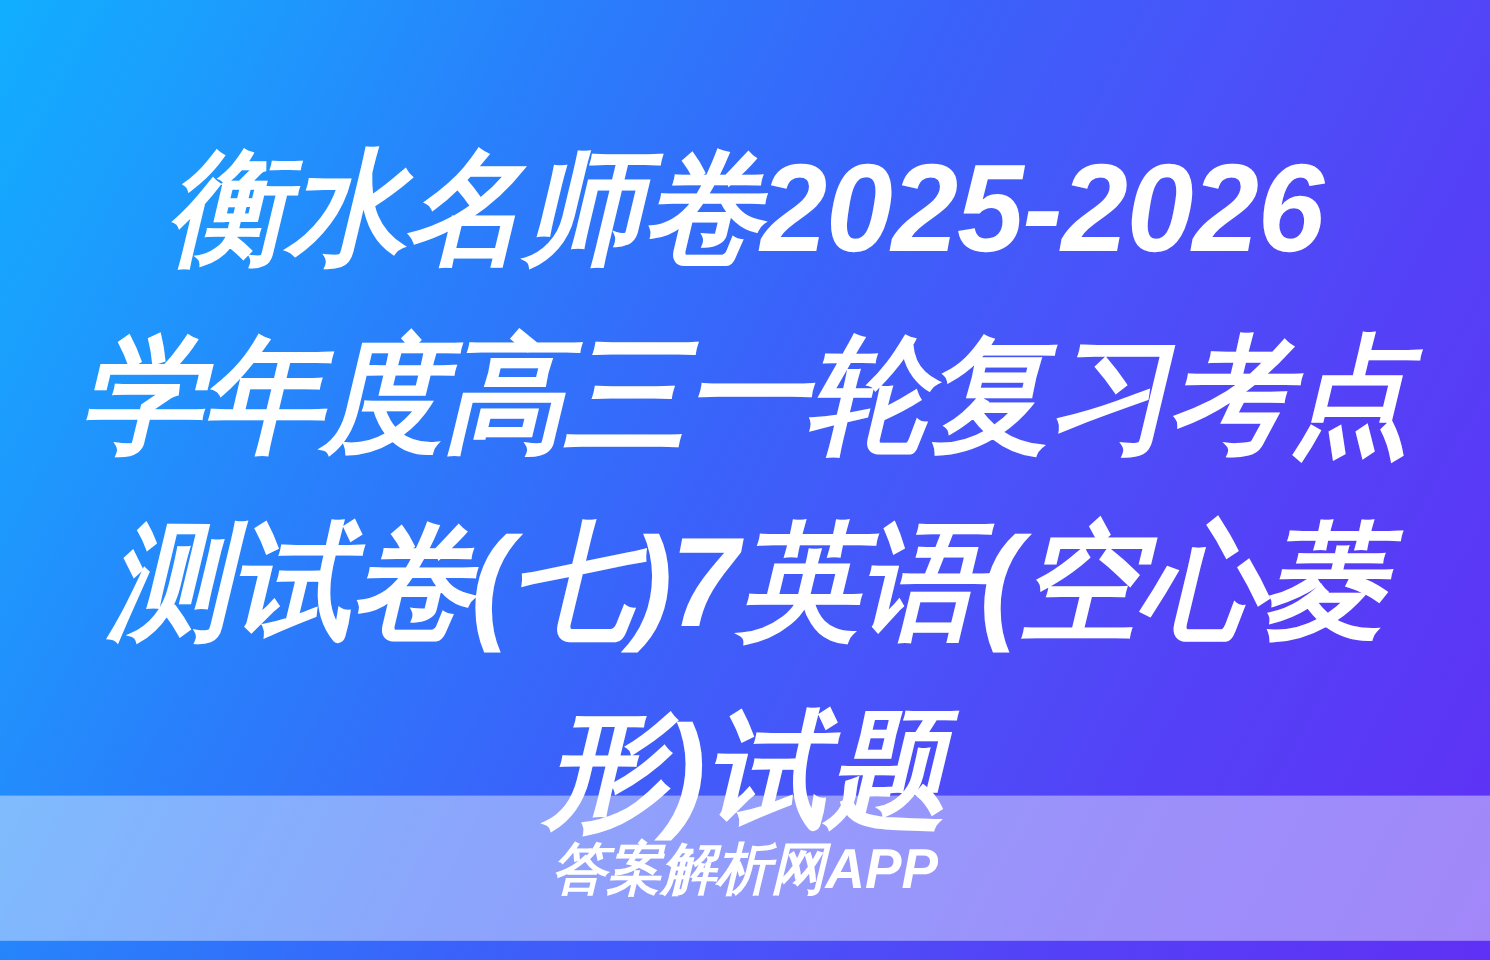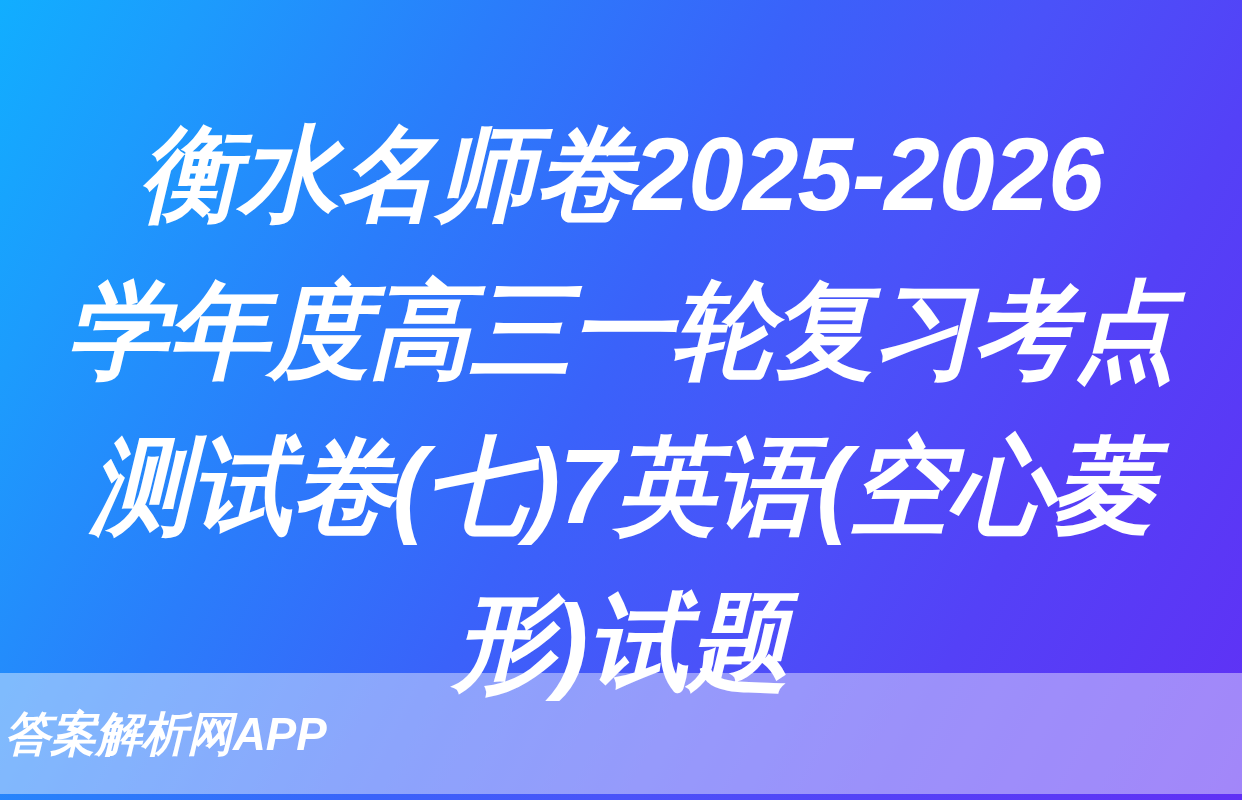--- a/index.html
+++ b/index.html
@@ -53,26 +53,26 @@
   .title-line.l1 { font-size: 104px; }
   .title-line.l2 { font-size: 106px; }
   .title-line.l3 { font-size: 106px; }
   .title-line.l4 { font-size: 106px; }
 
   
   #footer-bar {
     position: absolute;
     left: 0;
     right: 0;
-    bottom: 6px;
+    bottom: 16px;
     height: 121px;
     background: rgba(255, 255, 255, 0.42);
     display: flex;
     align-items: center;
-    justify-content: flex-start;
+    justify-content: center;
   }
 
   #footer-text {
     color: #ffffff;
     font-size: 47px;
     font-weight: 700;
     font-style: italic;
     letter-spacing: 0px;
     line-height: 1;
     white-space: nowrap;

